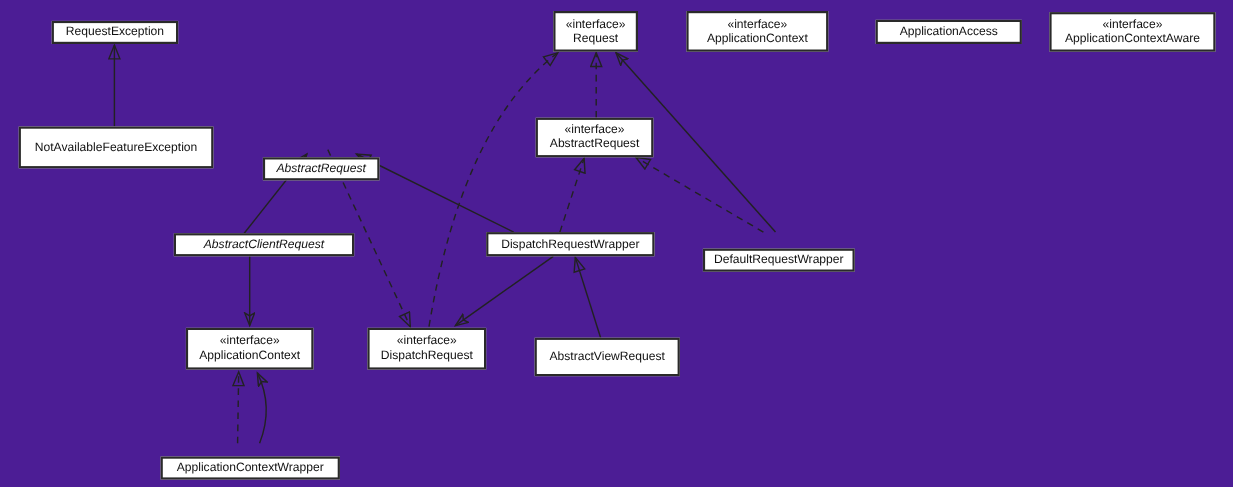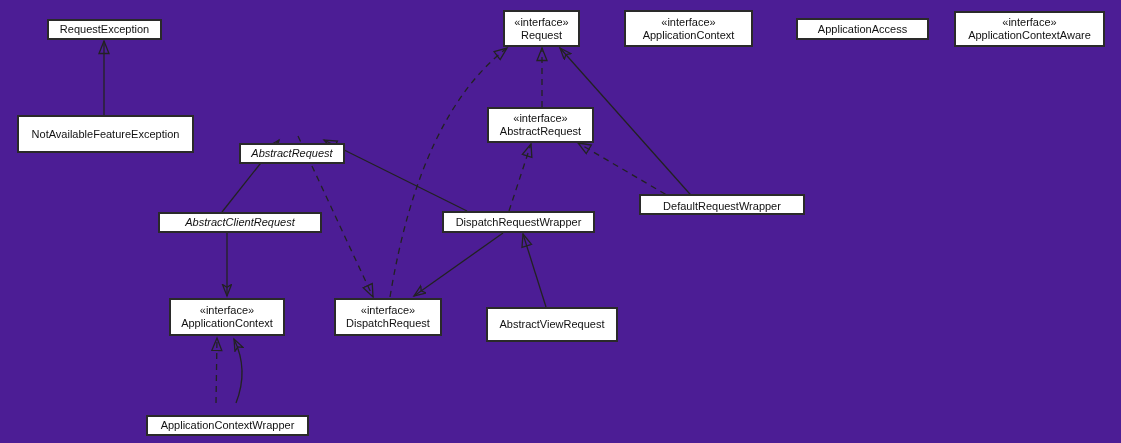--- a/index.html
+++ b/index.html
@@ -108,21 +108,21 @@
   </div>
 
   <div class="node abstract" style="left:158px; top:212px; width:164px; height:21px;">
     <span class="lbl">AbstractClientRequest</span>
   </div>
 
   <div class="node" style="left:442px; top:211px; width:153px; height:22px;">
     <span class="lbl">DispatchRequestWrapper</span>
   </div>
 
-  <div class="node" style="left:639px; top:194px; width:166px; height:21px;justify-content:flex-end;">
+  <div class="node" style="left:639px; top:226px; width:138px; height:21px;">
     <span class="lbl">DefaultRequestWrapper</span>
   </div>
 
   <div class="node iface" style="left:169px; top:298px; width:116px; height:38px;">
     <span class="stereo">«interface»</span>
     <span class="lbl">ApplicationContext</span>
   </div>
 
   <div class="node iface" style="left:334px; top:298px; width:108px; height:38px;">
     <span class="stereo">«interface»</span>

